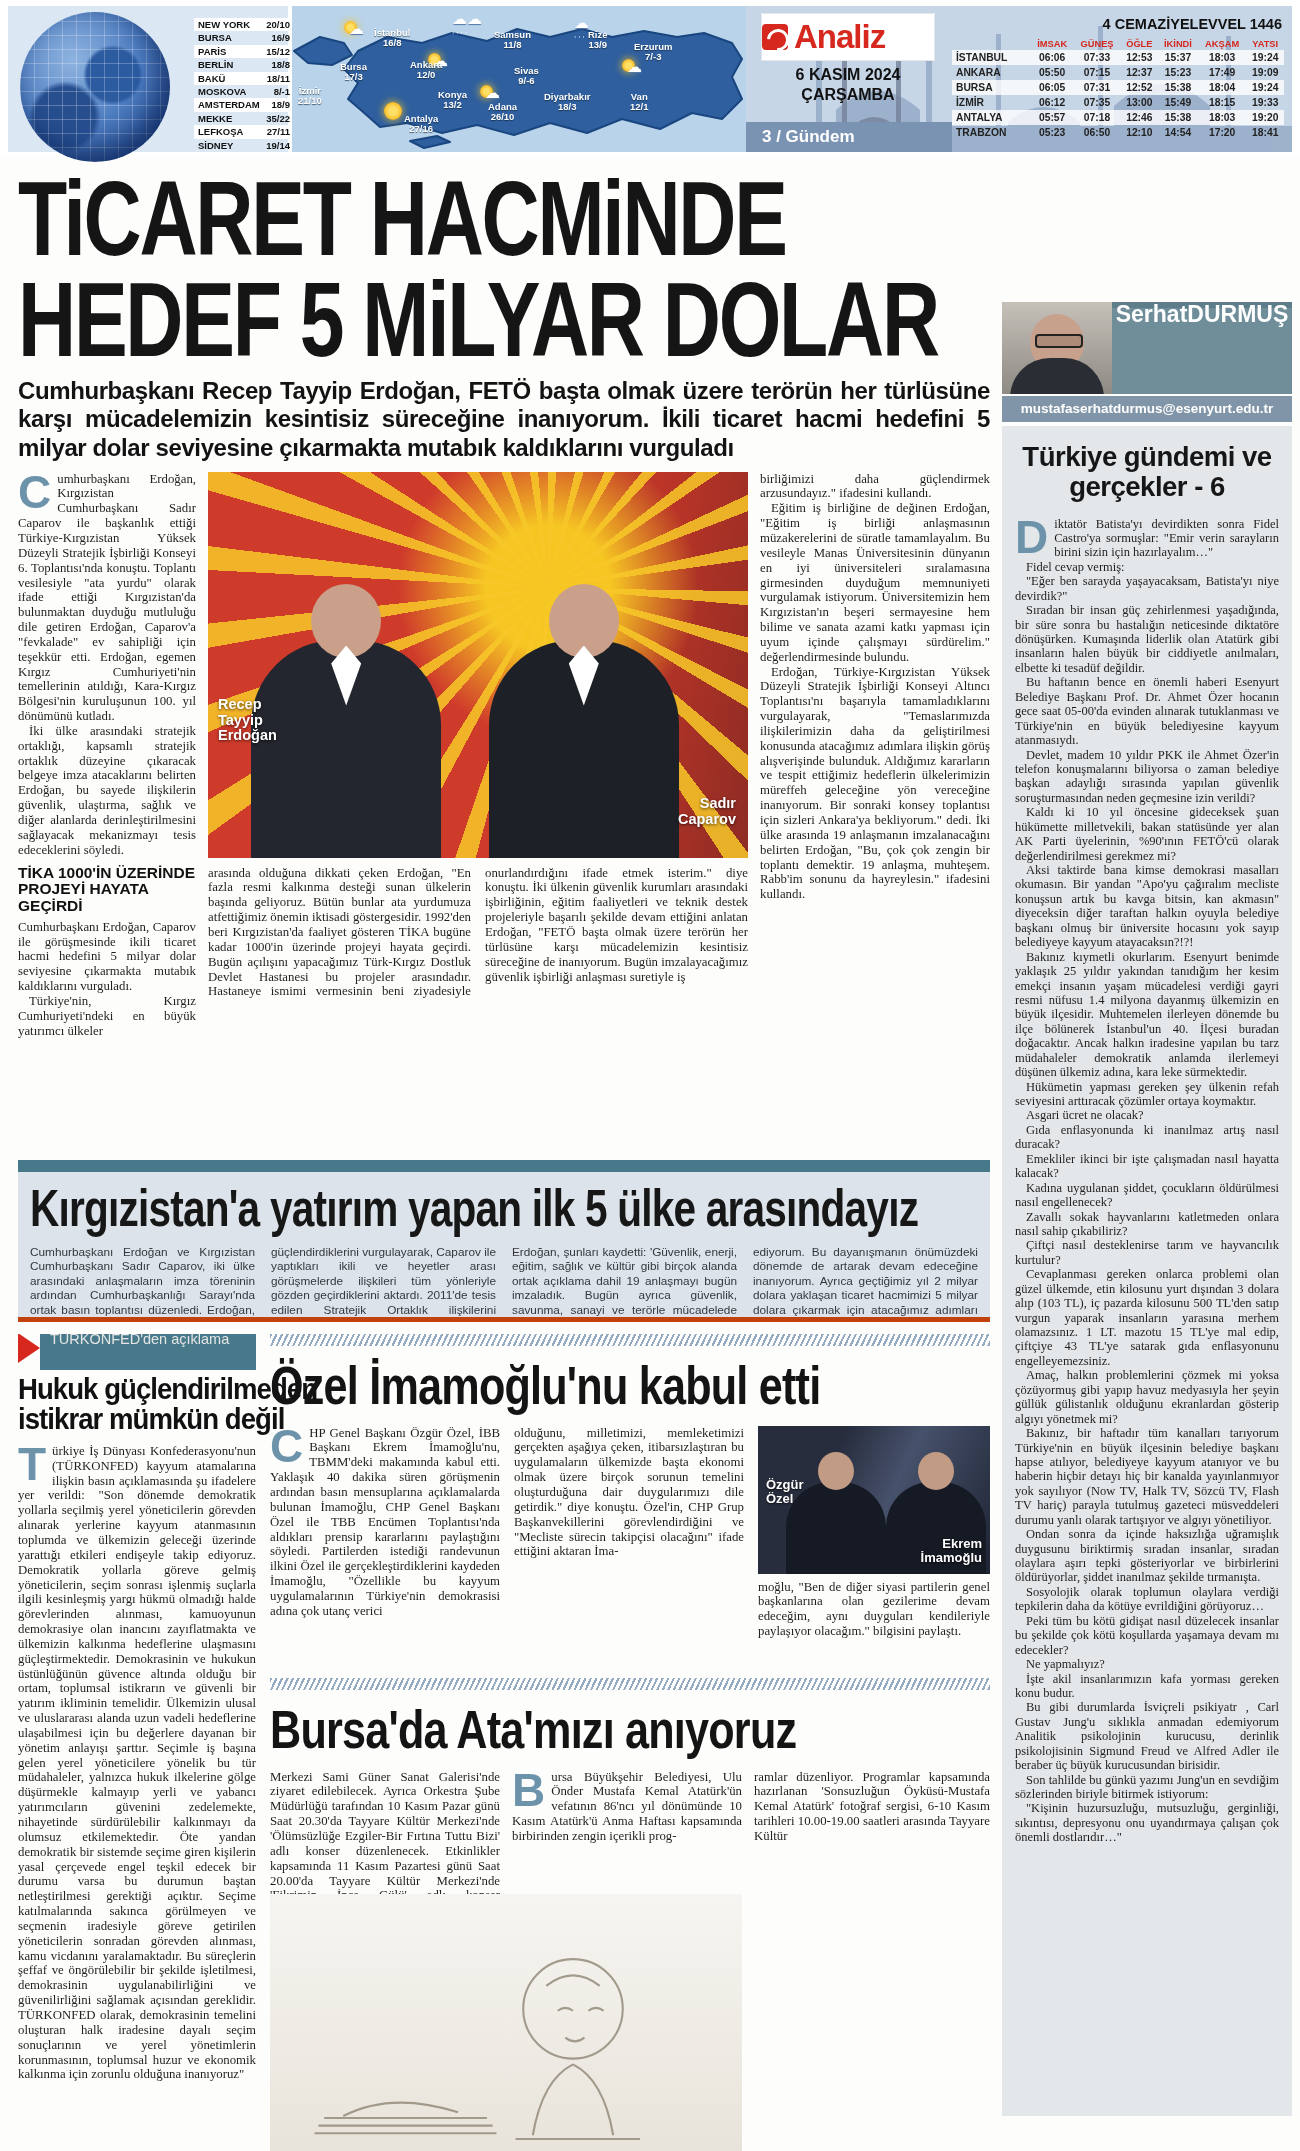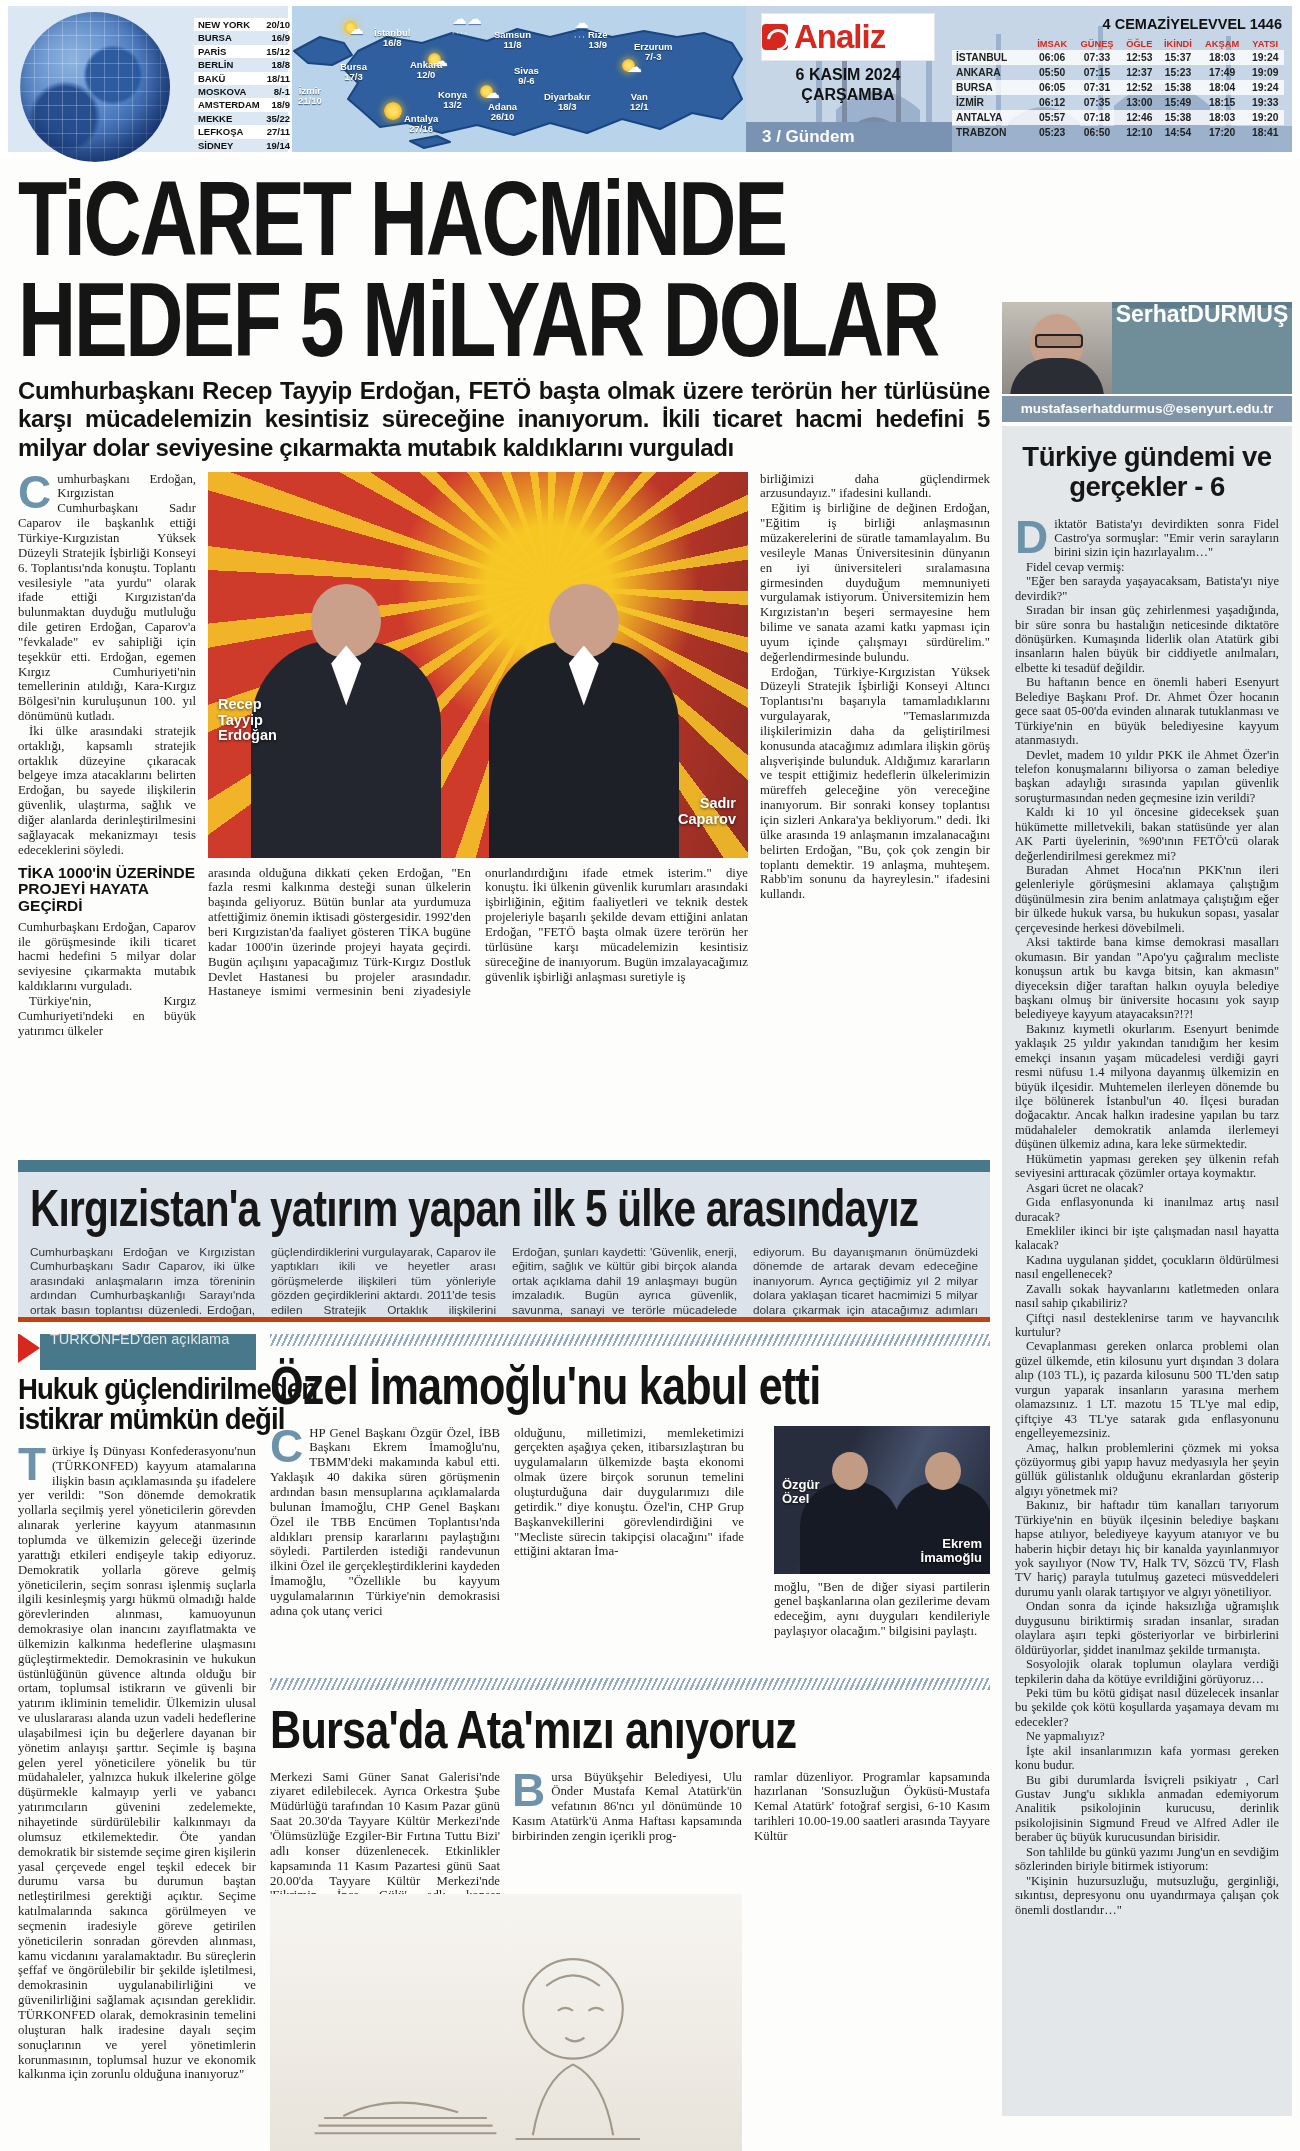--- a/index.html
+++ b/index.html
@@ -93,21 +93,21 @@
   .kicker .bar{flex:1;background:#47798a;height:45px;line-height:28px;color:#e5e5e5;font-weight:400;font-size:14.5px;padding-left:10px;}
   .tk-head{font-weight:800;font-size:29px;line-height:1.04;letter-spacing:-1px;margin:12px 0 10px;
            transform:scaleX(.95);transform-origin:0 0;white-space:nowrap;}
   .tk-head span{display:block;}
   .mid-bottom{flex:1;display:flex;flex-direction:column;}
   .hatch{height:12px;background:repeating-linear-gradient(115deg,#94aac1 0 2px,#fff 2px 5px);}
   .sec-h{font-weight:800;font-size:54px;letter-spacing:-1px;margin:8px 0 10px;white-space:nowrap;
          transform:scaleX(.8);transform-origin:0 0;color:#141414;}
   .ozel-grid{display:flex;gap:14px;height:240px;overflow:hidden;}
   .oz-c{width:230px;}
-  .oz-right{flex:1;margin-left:16px;}
+  .oz-right{flex:1;}
   .photo-ozel{height:148px;position:relative;overflow:hidden;margin-bottom:6px;
      background:linear-gradient(115deg,#272d3d 0 30%,#46516b 55%,#1e2433 100%);}
   .photo-ozel .man{position:absolute;bottom:0;width:100px;height:92px;background:#161a24;border-radius:45px 45px 0 0;}
   .photo-ozel .man:before{content:"";position:absolute;top:-30px;left:32px;width:36px;height:38px;border-radius:50%;background:#c29b85;}
   .photo-ozel .m1{left:12%;}
   .photo-ozel .m2{left:55%;}
   .ocap{position:absolute;color:#fff;font-weight:700;font-size:13px;line-height:1.1;text-shadow:0 1px 2px #000b;}
   .ocap.t{left:8px;top:52px;width:58px;}
   .ocap.b{right:8px;bottom:8px;width:86px;text-align:right;}
   .bursa{margin-top:12px;}
@@ -489,21 +489,20 @@
           <span>gerçekler - 6</span>
         </div>
         <div class="bodytxt col-body dcap">
             <p>Diktatör Batista'yı devirdikten sonra Fidel Castro'ya sormuşlar: "Emir verin sarayların birini sizin için hazırlayalım…"</p>
             <p>Fidel cevap vermiş:</p>
             <p>"Eğer ben sarayda yaşayacaksam, Batista'yı niye devirdik?"</p>
             <p>Sıradan bir insan güç zehirlenmesi yaşadığında, bir süre sonra bu hastalığın neticesinde diktatöre dönüşürken. Kumaşında liderlik olan Atatürk gibi insanların halen büyük bir ciddiyetle anılmaları, elbette ki tesadüf değildir.</p>
             <p>Bu haftanın bence en önemli haberi Esenyurt Belediye Başkanı Prof. Dr. Ahmet Özer hocanın gece saat 05-00'da evinden alınarak tutuklanması ve Türkiye'nin en büyük belediyesine kayyum atanmasıydı.</p>
             <p>Devlet, madem 10 yıldır PKK ile Ahmet Özer'in telefon konuşmalarını biliyorsa o zaman belediye başkan adaylığı sırasında yapılan güvenlik soruşturmasından neden geçmesine izin verildi?</p>
             <p>Kaldı ki 10 yıl öncesine gideceksek şuan hükümette milletvekili, bakan statüsünde yer alan AK Parti üyelerinin, %90'ının FETÖ'cü olarak değerlendirilmesi gerekmez mi?</p>
-            <p>Buradan Ahmet Hoca'nın PKK'nın ileri gelenleriyle görüşmesini aklamaya çalıştığım düşünülmesin zira benim anlatmaya çalıştığım eğer bir ülkede hukuk varsa, bu hukukun sopası, yasalar çerçevesinde herkesi dövebilmeli.</p>
             <p>Aksi taktirde bana kimse demokrasi masalları okumasın. Bir yandan "Apo'yu çağıralım mecliste konuşsun artık bu kavga bitsin, kan akmasın" diyeceksin diğer taraftan halkın oyuyla belediye başkanı olmuş bir üniversite hocasını yok sayıp belediyeye kayyum atayacaksın?!?!</p>
             <p>Bakınız kıymetli okurlarım. Esenyurt benimde yaklaşık 25 yıldır yakından tanıdığım her kesim emekçi insanın yaşam mücadelesi verdiği gayri resmi nüfusu 1.4 milyona dayanmış ülkemizin en büyük ilçesidir. Muhtemelen ilerleyen dönemde bu ilçe bölünerek İstanbul'un 40. İlçesi buradan doğacaktır. Ancak halkın iradesine yapılan bu tarz müdahaleler demokratik anlamda ilerlemeyi düşünen ülkemiz adına, kara leke sürmektedir.</p>
             <p>Hükümetin yapması gereken şey ülkenin refah seviyesini arttıracak çözümler ortaya koymaktır.</p>
             <p>Asgari ücret ne olacak?</p>
             <p>Gıda enflasyonunda ki inanılmaz artış nasıl duracak?</p>
             <p>Emekliler ikinci bir işte çalışmadan nasıl hayatta kalacak?</p>
             <p>Kadına uygulanan şiddet, çocukların öldürülmesi nasıl engellenecek?</p>
             <p>Zavallı sokak hayvanlarını katletmeden onlara nasıl sahip çıkabiliriz?</p>
             <p>Çiftçi nasıl desteklenirse tarım ve hayvancılık kurtulur?</p>
             <p>Cevaplanması gereken onlarca problemi olan güzel ülkemde, etin kilosunu yurt dışından 3 dolara alıp (103 TL), iç pazarda kilosunu 500 TL'den satıp vurgun yaparak insanların yarasına merhem olamazsınız. 1 LT. mazotu 15 TL'ye mal edip, çiftçiye 43 TL'ye satarak gıda enflasyonunu engelleyemezsiniz.</p>

